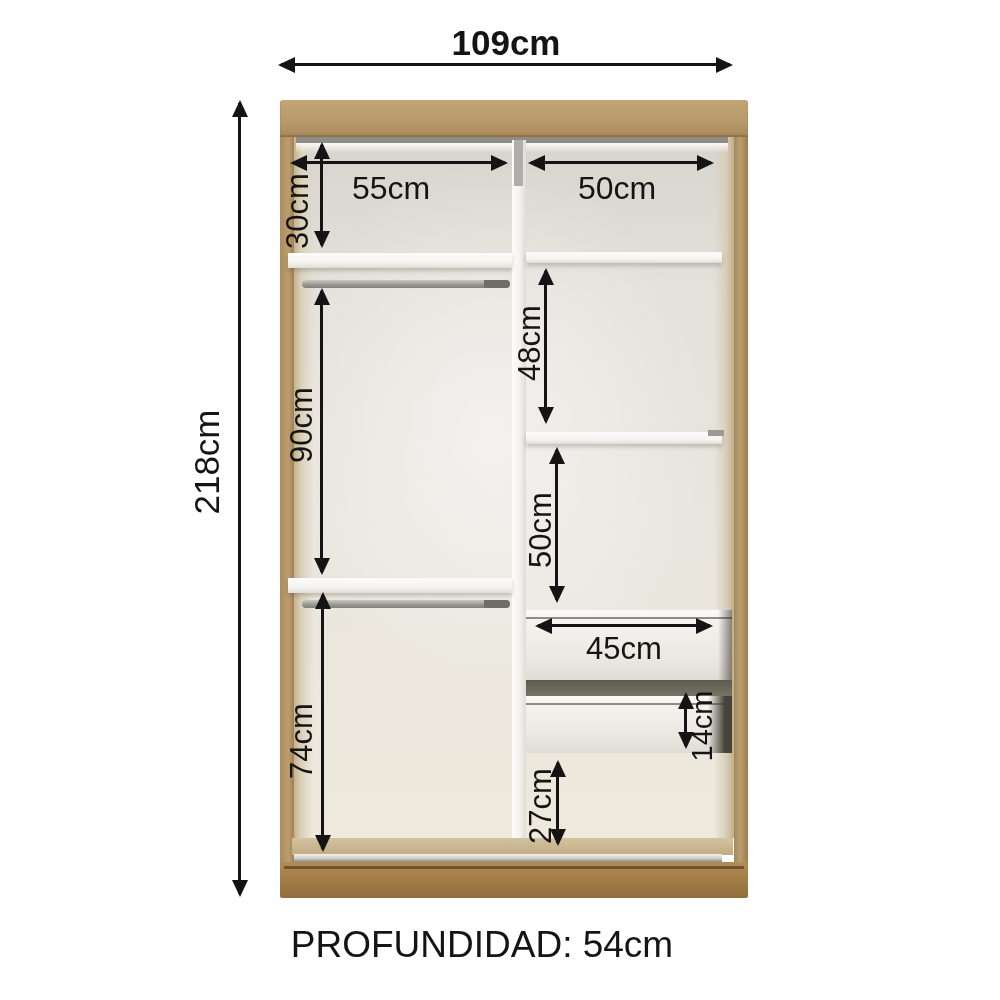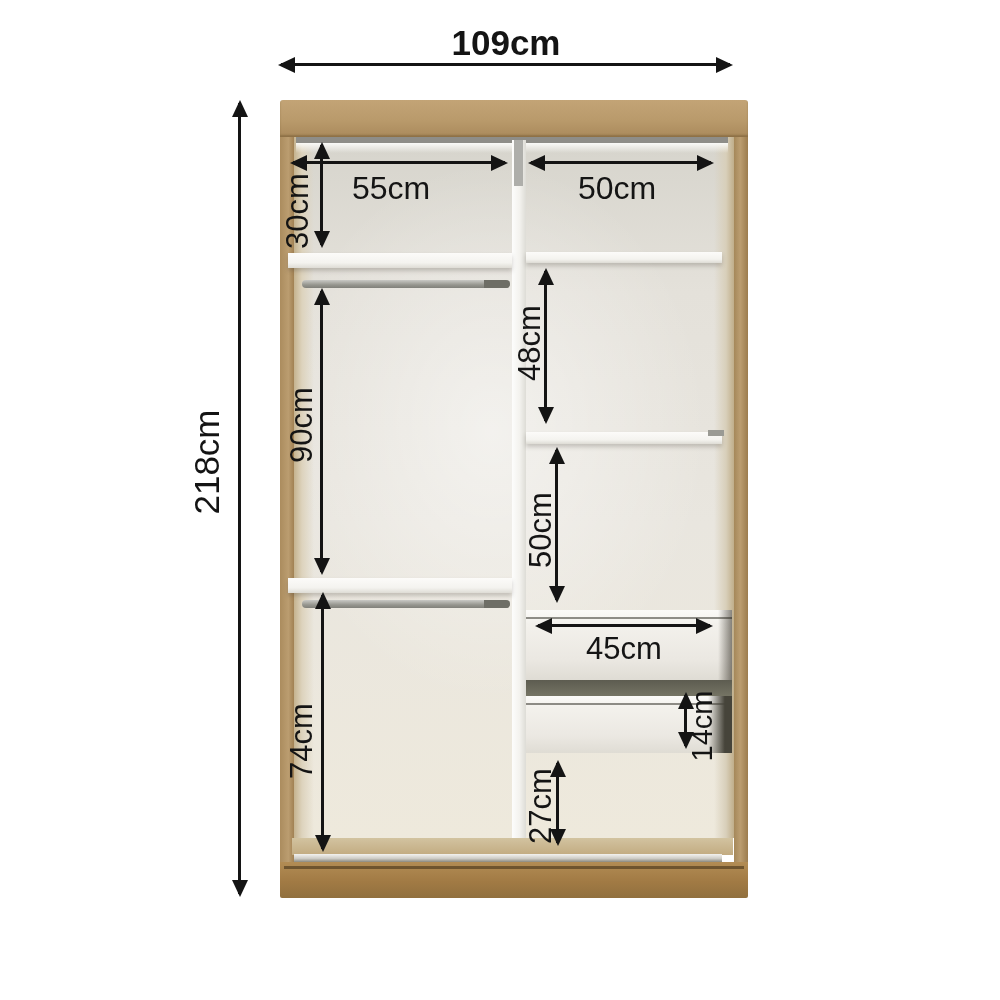--- a/index.html
+++ b/index.html
@@ -187,14 +187,15 @@
   <div class="vlabel f31" style="left:301px; top:741px;">74cm</div>
   <div class="varrow" style="left:315px; top:592px; height:260px;">
     <div class="line"></div>
   </div>
 
   <div class="vlabel f31" style="left:540px; top:806px;">27cm</div>
   <div class="varrow" style="left:550px; top:760px; height:86px;">
     <div class="line"></div>
   </div>
 
+  <div class="footer-label f37" style="left:482px; top:945px;">PROFUNDIDAD: 54cm</div>
 
 </div>
 
 </body></html>

